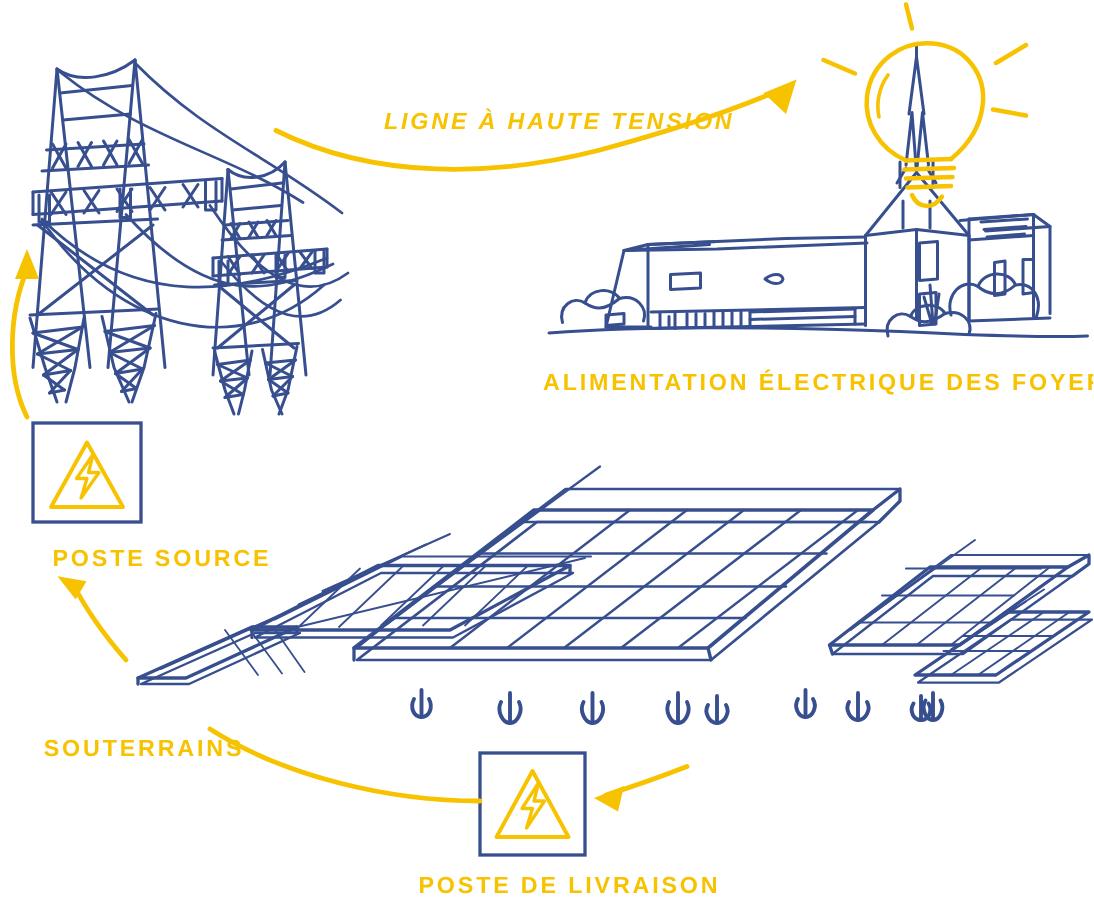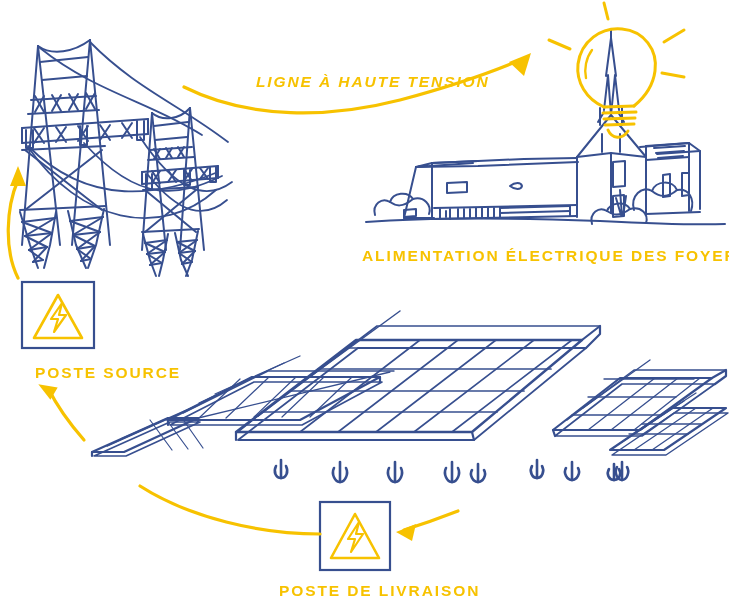--- a/index.html
+++ b/index.html
@@ -367,17 +367,18 @@
     </g>
   </svg>
 
   <div class="lbl" id="lbl-ligne">LIGNE À HAUTE TENSION</div>
 
   <div class="lbl" id="lbl-alim">ALIMENTATION ÉLECTRIQUE DES FOYERS</div>
 
   <div class="lbl" id="lbl-poste-src">POSTE SOURCE</div>
 
   <div class="lbl" id="lbl-cables">
+    <div>SOUTERRAINS</div>
   </div>
 
   <div class="lbl" id="lbl-poste-liv">POSTE DE LIVRAISON</div>
 
 </div>
 
 </body></html>

